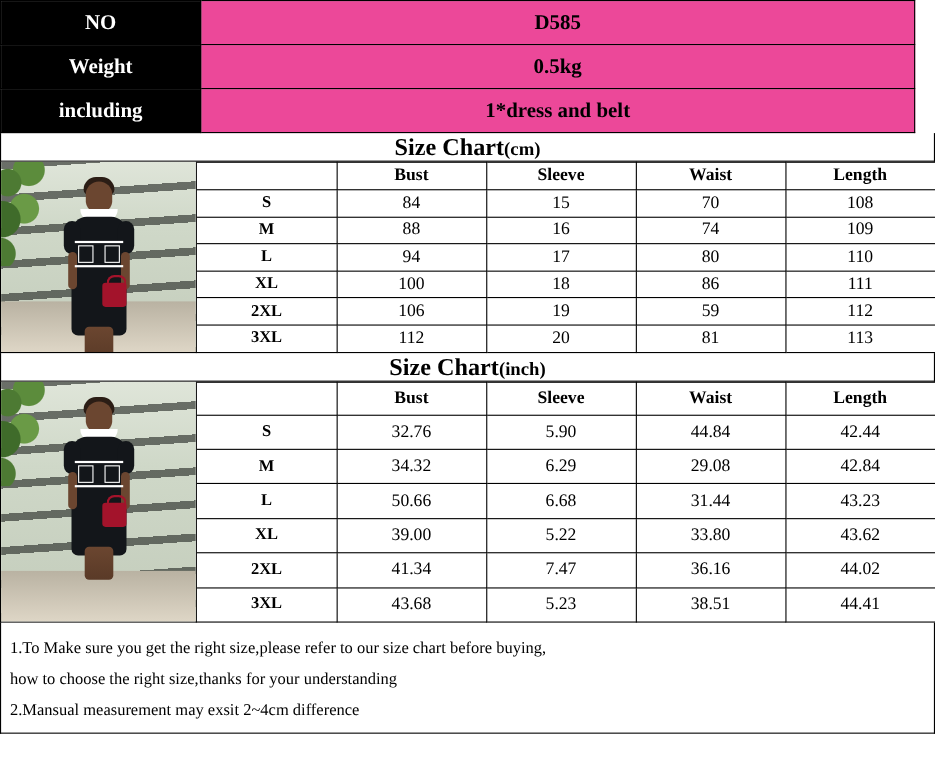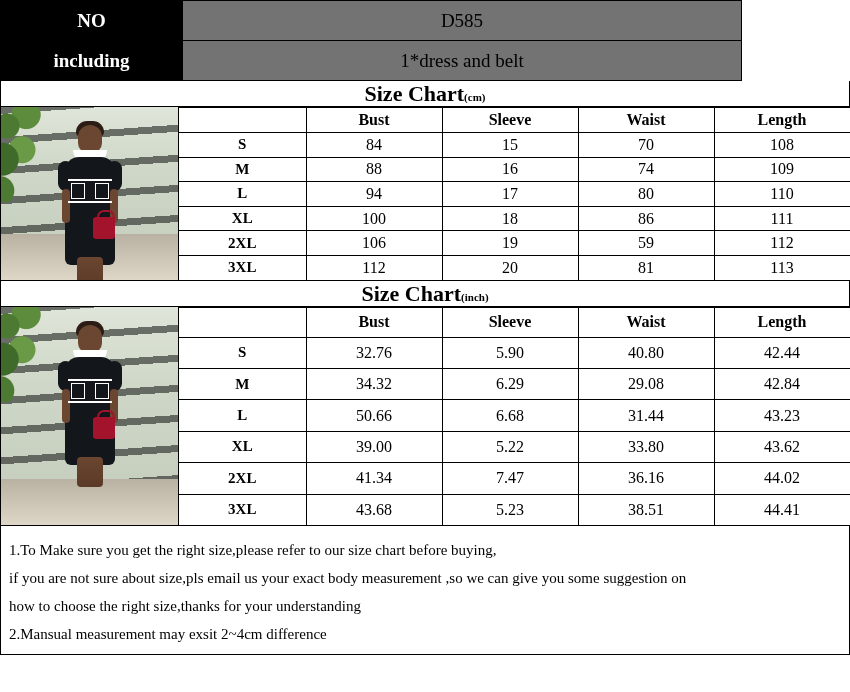--- a/index.html
+++ b/index.html
@@ -16,59 +16,59 @@
   }
   .sheet {
     width: 850px;
     height: 692px;
     position: relative;
     box-sizing: border-box;
   }
 
   
   table.info {
-    width: 742px;
+    width: 832px;
     border-collapse: collapse;
     table-layout: fixed;
   }
   table.info td {
     border: 1px solid #000000;
     height: 37px;
     vertical-align: middle;
     text-align: center;
     font-size: 19px;
     font-weight: bold;
   }
   table.info td.lbl {
     width: 179px;
     background: #000000;
     color: #ffffff;
     font-size: 19px;
   }
   table.info td.val {
-    background: #737373;
+    background: #ec4899;
     color: #000000;
-    font-weight: normal;
+    font-weight: bold;
   }
 
   
   .chart-title {
     border-left: 1px solid #000;
     border-right: 1px solid #000;
     border-bottom: 1px solid #000;
     text-align: center;
     font-size: 22px;
     font-weight: bold;
     height: 26px;
     line-height: 26px;
     box-sizing: border-box;
     width: 850px;
   }
   .chart-title .unit {
-    font-size: 11px;
+    font-size: 17px;
     font-weight: bold;
   }
 
   .chart-row {
     display: flex;
     width: 850px;
     box-sizing: border-box;
   }
   .photo-cell {
     width: 179px;
@@ -254,20 +254,24 @@
 </head>
 <body>
 
 <div class="sheet">
 
   <table class="info">
     <tbody>
       <tr>
         <td class="lbl">NO</td>
         <td class="val">D585</td>
+      </tr>
+      <tr>
+        <td class="lbl">Weight</td>
+        <td class="val">0.5kg</td>
       </tr>
       <tr>
         <td class="lbl">including</td>
         <td class="val">1*dress and belt</td>
       </tr>
     </tbody>
   </table>
 
   <div class="chart-title">
     <span>Size Chart</span><span class="unit">(cm)</span>
@@ -407,21 +411,21 @@
             <th>Sleeve</th>
             <th>Waist</th>
             <th>Length</th>
           </tr>
         </thead>
         <tbody>
           <tr>
             <td class="sz">S</td>
             <td>32.76</td>
             <td>5.90</td>
-            <td>40.80</td>
+            <td>44.84</td>
             <td>42.44</td>
           </tr>
           <tr>
             <td class="sz">M</td>
             <td>34.32</td>
             <td>6.29</td>
             <td>29.08</td>
             <td>42.84</td>
           </tr>
           <tr>
@@ -452,18 +456,17 @@
             <td>38.51</td>
             <td>44.41</td>
           </tr>
         </tbody>
       </table>
     </div>
   </div>
 
   <div class="notes">
     <div>1.To Make sure you get the right size,please refer to our size chart before buying,</div>
-    <div>if you are not sure about size,pls email us your exact body measurement ,so we can give you some suggestion on</div>
     <div>how to choose the right size,thanks for your understanding</div>
     <div>2.Mansual measurement may exsit 2~4cm difference</div>
   </div>
 
 </div>
 
 </body></html>

